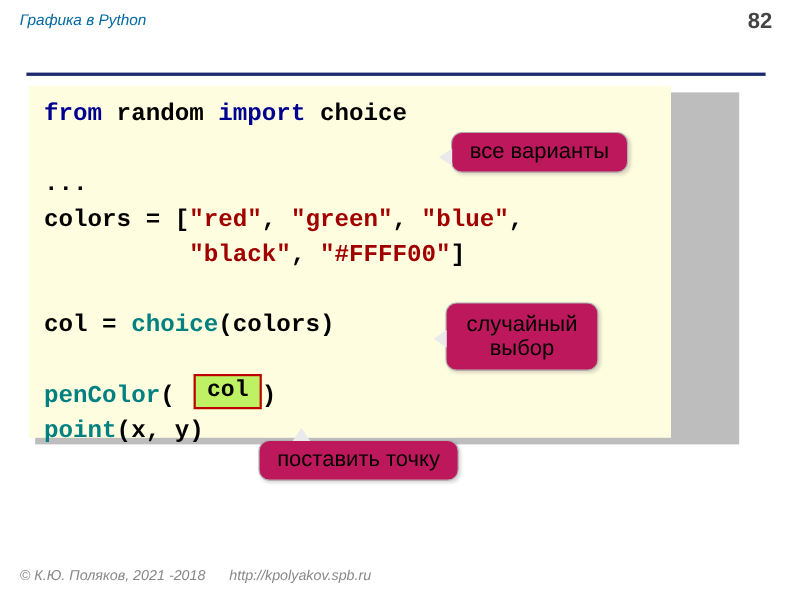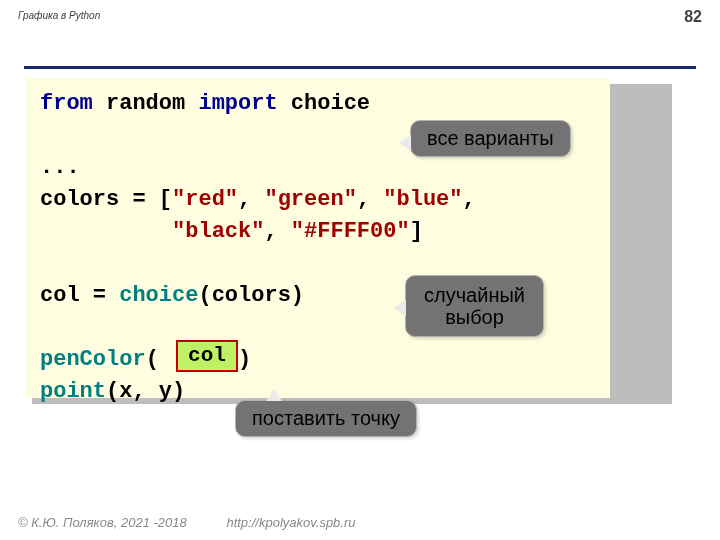--- a/index.html
+++ b/index.html
@@ -16,28 +16,28 @@
     width: 720px;
     height: 540px;
     position: relative;
     box-sizing: border-box;
   }
   .topic {
     position: absolute;
     top: 10px;
     left: 18px;
     font-style: italic;
-    font-size: 10px;
-    color: #404040;
+    font-size: 14px;
+    color: #0369a1;
   }
   .pagenum {
     position: absolute;
     top: 8px;
     right: 18px;
-    font-size: 16px;
+    font-size: 20px;
     color: #444;
     font-weight: bold;
   }
   .title {
     position: absolute;
     top: 34px;
     left: 24px;
     font-size: 24px;
     font-weight: bold;
     color: #111;
@@ -74,21 +74,21 @@
     font-weight: bold;
     color: #000;
     white-space: pre;
   }
   .kw  { color: #000090; }
   .id  { color: #000; }
   .str { color: #a00000; }
   .fn  { color: #008080; }
   .callout {
     position: absolute;
-    background: #737373;
+    background: #be185d;
     border: 1px solid #b0b0b0;
     border-radius: 10px;
     padding: 6px 16px;
     font-size: 20px;
     color: #000;
     text-align: center;
     box-shadow: 2px 2px 3px rgba(0,0,0,0.15);
   }
   .callout::after {
     content: "";
@@ -136,21 +136,21 @@
     position: absolute;
     bottom: 10px;
     left: 18px;
     font-size: 13px;
     color: #888;
     font-style: italic;
   }
   .footer-link {
     font-style: italic;
     color: #888;
-    margin-left: 36px;
+    margin-left: 18px;
   }
 </style>
 </head>
 <body>
 
 <div class="slide">
 
   <div class="topic">Графика в Python</div>
   <div class="pagenum">82</div>
   <div class="rule"></div>

